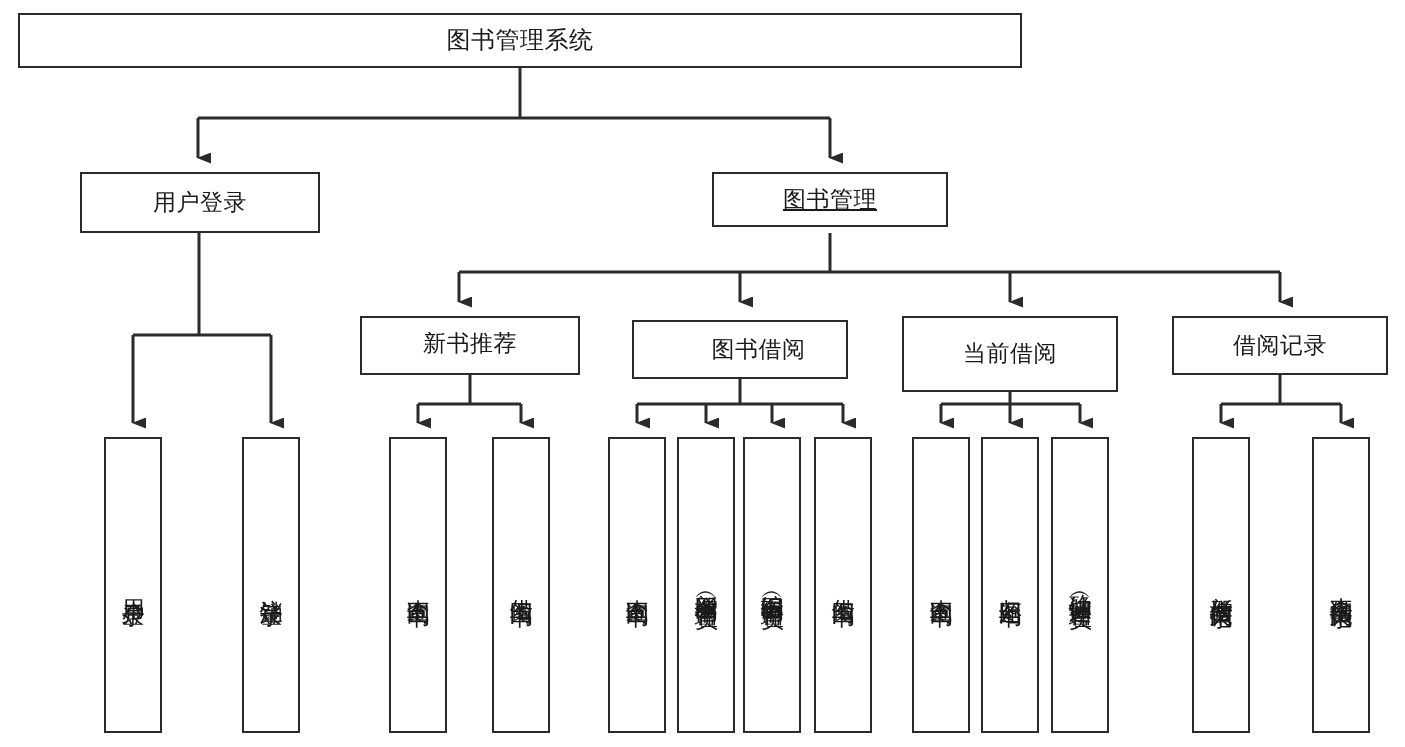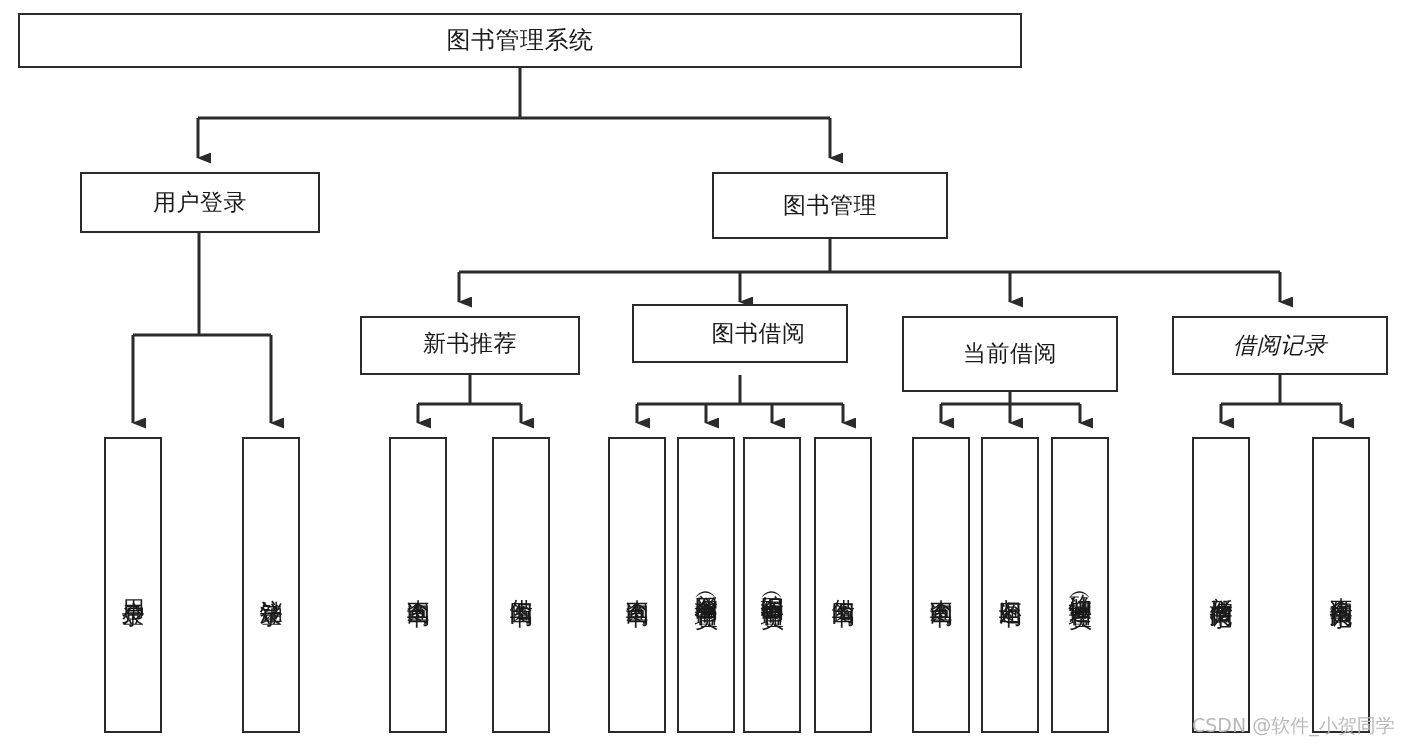--- a/index.html
+++ b/index.html
@@ -122,26 +122,26 @@
       <path d="M 1280 375 L 1280 404"></path>
       <path d="M 1221 404 L 1341 404"></path>
       <path d="M 1221 404 L 1221 423" marker-end="url(#arrow)"></path>
       <path d="M 1341 404 L 1341 423" marker-end="url(#arrow)"></path>
     </g>
   </svg>
 
   <div class="node horiz root" style="left:18px; top:13px; width:1004px; height:55px;">图书管理系统</div>
 
   <div class="node horiz" style="left:80px; top:172px; width:240px; height:61px;">用户登录</div>
-  <div class="node horiz" style="left:712px; top:172px; width:236px; height:67px;">图书管理</div>
+  <div class="node horiz" style="left:712px; top:172px; width:236px; height:55px;text-decoration:underline;">图书管理</div>
 
   <div class="node horiz" style="left:360px; top:316px; width:220px; height:59px;font-family:Liberation Mono, monospace;">新书推荐</div>
-  <div class="node horiz" style="left:632px; top:304px; width:216px; height:59px;padding-left:37px;">图书借阅</div>
+  <div class="node horiz" style="left:632px; top:320px; width:216px; height:59px;padding-left:37px;">图书借阅</div>
   <div class="node horiz" style="left:902px; top:316px; width:216px; height:76px;">当前借阅</div>
-  <div class="node horiz" style="left:1172px; top:316px; width:216px; height:59px;font-style:italic;">借阅记录</div>
+  <div class="node horiz" style="left:1172px; top:316px; width:216px; height:59px;">借阅记录</div>
 
   <div class="node vert" style="left:104px; top:437px; width:58px; height:296px;">
     <span class="vtext">用户登录</span>
   </div>
   <div class="node vert" style="left:242px; top:437px; width:58px; height:296px;">
     <span class="vtext">注销登录</span>
   </div>
 
   <div class="node vert" style="left:389px; top:437px; width:58px; height:296px;">
     <span class="vtext">查询图书</span>
@@ -173,15 +173,14 @@
     <span class="vtext">确认归还（管理员）</span>
   </div>
 
   <div class="node vert" style="left:1192px; top:437px; width:58px; height:296px;">
     <span class="vtext">新增借阅记录</span>
   </div>
   <div class="node vert" style="left:1312px; top:437px; width:58px; height:296px;">
     <span class="vtext">查询借阅记录</span>
   </div>
 
-  <div class="watermark">CSDN @软件_小贺同学</div>
 
 </div>
 
 </body></html>

